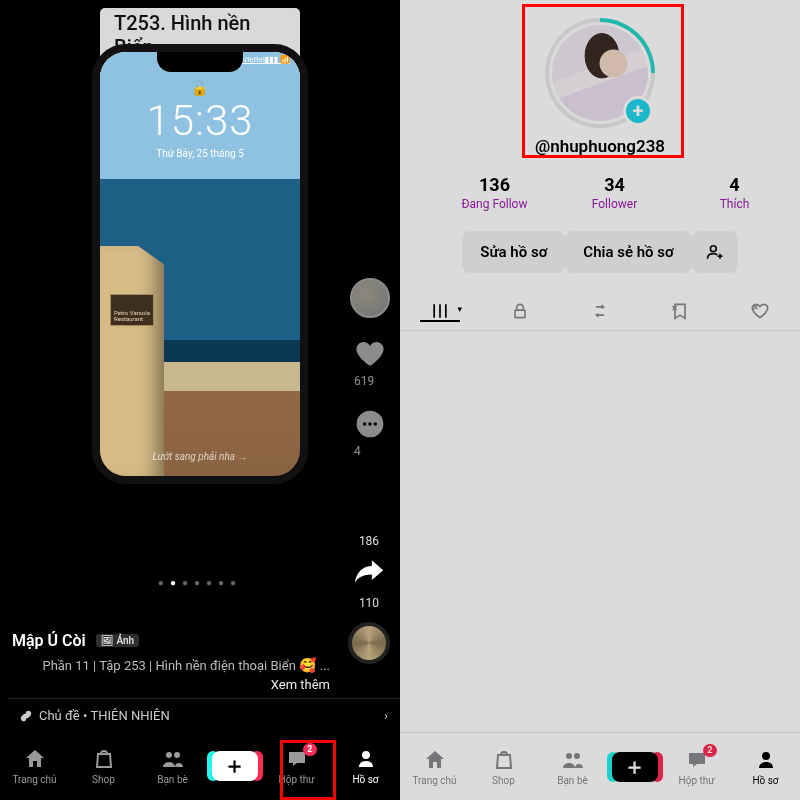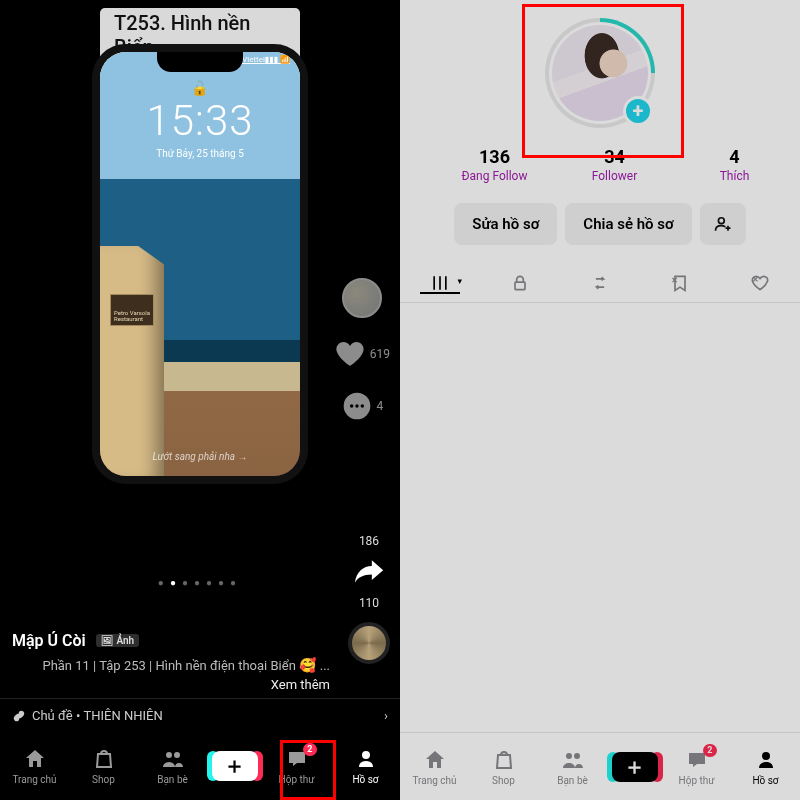--- a/index.html
+++ b/index.html
@@ -27,40 +27,40 @@
   .wallpaper::before { content:""; position:absolute; left:-22px; bottom:0; width:86px; height:230px;
     background:#d6bb87;
     clip-path: polygon(0 0, 70% 0, 100% 8%, 100% 100%, 0 100%);
     box-shadow:inset -20px 0 18px -12px rgba(0,0,0,.4);
   }
   .wallpaper::after { content:""; position:absolute; left:10px; bottom:150px; width:42px; height:30px; background:#3d2e1e; border:1px solid #a48860;}
   .wallpaper .sign { position:absolute; left:14px; bottom:153px; font-size:6px; color:#e7d7b4; line-height:1.1; z-index:2; }
 
   .side-rail { position:absolute; right:10px; top:278px; display:flex; flex-direction:column; align-items:center; gap:20px; opacity:.55; z-index:4;}
   .side-avatar { width:40px; height:40px; border-radius:50%; background:radial-gradient(circle at 35% 35%, #fff8e1, #cfd6da); border:2px solid #fff;}
-  .side-item { display:flex; flex-direction:row; align-items:center; gap:4px; color:#fff; font-size:12px; }
+  .side-item { display:flex; flex-direction:column; align-items:flex-start; gap:4px; color:#fff; font-size:12px; }
   .side-item svg { width:32px; height:32px; fill:#fff; }
   .spin-disc { width:42px; height:42px; border-radius:50%; background: conic-gradient(#b7a27a,#7a6a4c,#b7a27a,#7a6a4c,#b7a27a); border:4px solid #222; }
 
   .share-blk { position:absolute; right:10px; top:534px; text-align:center; color:#fff; z-index:4;}
   .share-blk .scount { font-size:12px; color:#ddd; }
   .share-blk svg { width:34px; height:34px; fill:#fff; margin-top:8px;}
   .share-blk .bcount { font-size:12px; margin-top:2px; color:#ddd;}
 
   .dots { position:absolute; top:577px; width:100%; text-align:center; letter-spacing:6px; color:#666; font-size:10px; z-index:3;}
   .dots span.active{ color:#fff; }
 
   .meta { position:absolute; left:12px; bottom:106px; right:70px; z-index:3;}
   .meta .author { font-size:16px; font-weight:600; display:flex; align-items:center; gap:10px; }
   .meta .badge { background:#2e2e2e; border-radius:3px; font-size:10px; padding:1px 5px; display:inline-flex; align-items:center; gap:3px; color:#ddd;}
   .meta .caption { font-size:13px; color:#bbb; margin-top:6px; line-height:1.4;text-align:right;}
   .meta .caption .more{ color:#eee; }
   .emoji { font-size:14px; }
 
-  .topic-bar { position:absolute; bottom:68px; left:0; right:0; height:34px; border-top:1px solid #222; display:flex; align-items:center; padding:0 12px; font-size:13px; color:#ccc; z-index:3;}
+  .topic-bar { position:absolute; bottom:68px; left:7px; right:0; height:34px; border-top:1px solid #222; display:flex; align-items:center; padding:0 12px; font-size:13px; color:#ccc; z-index:3;}
   .topic-bar svg{ width:14px; height:14px; fill:#ccc; margin-right:6px;}
   .topic-bar .chev{ margin-left:auto;}
 
   .tabbar { position:absolute; bottom:0; left:0; right:0; height:68px; background:#000; display:flex; align-items:center; justify-content:space-around; font-size:10px; color:#9a9a9a; z-index:5;}
   .tab { display:flex; flex-direction:column; align-items:center; gap:3px; position:relative; width:60px;}
   .tab svg{ width:24px; height:24px; fill:#9a9a9a; }
   .tab.active { color:#fff;}
   .tab.active svg{ fill:#fff;}
   .tab .badge-dot{ position:absolute; top:-4px; right:10px; background:#fe2c55; color:#fff; font-size:9px; font-weight:700; border-radius:8px; padding:0 4px; line-height:13px;}
   .tab-plus { width:46px; height:30px; border-radius:8px; background:#fff; position:relative; display:flex; align-items:center; justify-content:center;}
@@ -89,21 +89,21 @@
 
   .handle { text-align:center; font-size:17px; font-weight:600; margin-top:8px;}
 
   .hl-avatar { top:4px; left:122px; width:162px; height:154px; }
 
   .stats { display:flex; justify-content:center; gap:0; margin-top:18px;padding-left:29px;}
   .stat { width:120px; text-align:center;}
   .stat .num{ font-size:18px; font-weight:700;}
   .stat .lab{ font-size:12px; color:#a21caf; margin-top:2px;}
 
-  .btn-row{ display:flex; justify-content:center; gap:8px; margin-top:20px; padding:0 16px;}
+  .btn-row{ display:flex; justify-content:center; gap:0; margin-top:20px; padding:0 16px;}
   .pill{ background:#f1f1f2; border-radius:8px; font-size:15px; font-weight:600; padding:11px 18px; display:flex; align-items:center; justify-content:center;}
   .pill.icon{ padding:11px 13px;}
   .pill.icon svg{ width:20px; height:20px; stroke:#111; fill:none; stroke-width:2;}
 
   .extras{ text-align:center; font-size:14px; color:#444; margin-top:12px;}
   .extras .orders{ margin-top:10px; display:flex; align-items:center; justify-content:center; gap:6px; color:#222;}
   .extras .orders .cart{ color:#fe2c55; }
 
   .prof-tabs{ display:flex; justify-content:space-around; margin-top:18px; border-bottom:1px solid #e6e6e6; height:40px; align-items:center;}
   .prof-tabs .pt{ width:60px; display:flex; justify-content:center; position:relative;}
@@ -301,20 +301,21 @@
 </div>
 
 <div class="right">
 
   <div class="avatar-wrap">
     <div class="inner">
         <div class="photo"></div>
       </div>
     <div class="plus">+</div>
   </div>
+  <div class="handle">@nhuphuong238</div>
 
   <div class="hl-red hl-avatar"></div>
 
   <div class="stats">
     <div class="stat">
       <div class="num">136</div>
       <div class="lab">Đang Follow</div>
     </div>
     <div class="stat">
       <div class="num">34</div>

